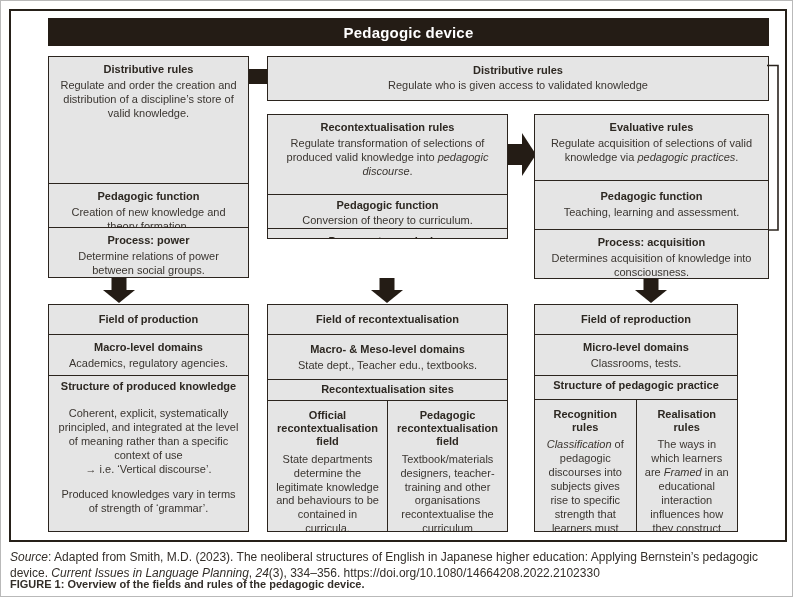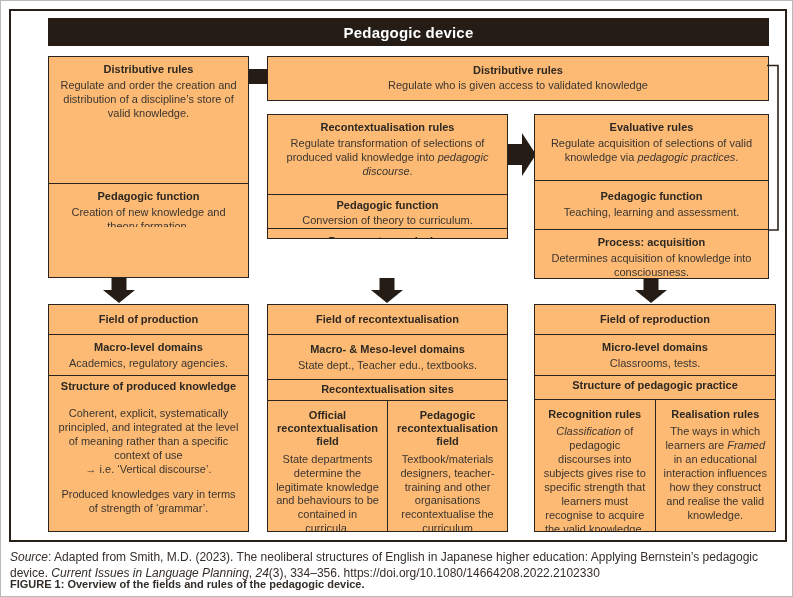--- a/index.html
+++ b/index.html
@@ -6,21 +6,21 @@
   .page{
     position:relative;width:793px;height:597px;background:#ffffff;
     font-family:"Liberation Sans",sans-serif;color:#3a3530;
     border:1px solid #b9b9b9;box-sizing:border-box;overflow:hidden;
   }
   .frame{position:absolute;left:8px;top:8px;width:778px;height:533px;
     border:2px solid #262019;box-sizing:border-box;background:#fff;}
   .titlebar{position:absolute;left:47px;top:17px;width:721px;height:28px;
     background:#241c15;color:#ffffff;font-weight:bold;font-size:15px;
     display:flex;align-items:center;justify-content:center;letter-spacing:.2px;}
-  .box{position:absolute;border:1.5px solid #2b241e;background:#fdba74;
+  .box{position:absolute;border:1.5px solid #2b241e;background:#e5e5e5;
     display:flex;flex-direction:column;box-sizing:border-box;}
   .sect{box-sizing:border-box;padding:6px 8px 2px;text-align:center;overflow:hidden;}
   .sect + .sect{border-top:1.4px solid #2b241e;}
   .sect.grow{flex:1;}
   .sect.mid{display:flex;flex-direction:column;align-items:center;justify-content:center;padding-top:0;padding-bottom:0;}
   .hdr{font-weight:bold;font-size:11px;line-height:1.2;color:#2d2822;margin-bottom:3px;}
   .bod{font-size:11px;line-height:1.27;color:#3a3530;}
   .it{font-style:italic;}
   .cols{display:flex;flex:1;padding:0;}
   .col{flex:1;box-sizing:border-box;padding:8px 7px 2px;text-align:center;}
@@ -59,20 +59,24 @@
   </svg>
 
   <div class="box" style="left:47px;top:55px;width:201px;height:222px;">
     <div class="sect" style="height:126px;">
       <div class="hdr">Distributive rules</div>
       <div class="bod">Regulate and order the creation and distribution of a discipline’s store of valid knowledge.</div>
     </div>
     <div class="sect" style="height:44px;">
       <div class="hdr">Pedagogic function</div>
       <div class="bod">Creation of new knowledge and theory formation.</div>
+    </div>
+    <div class="sect grow">
+      <div class="hdr">Process: power</div>
+      <div class="bod">Determine relations of power between social groups.</div>
     </div>
   </div>
 
   <div class="box" style="left:266px;top:113px;width:241px;height:125px;">
     <div class="sect" style="height:79px;">
       <div class="hdr">Recontextualisation rules</div>
       <div class="bod"><span>Regulate transformation of selections of produced valid knowledge into </span><span class="it">pedagogic discourse</span><span>.</span></div>
     </div>
     <div class="sect" style="height:34px;padding-top:4px;">
       <div class="hdr" style="margin-bottom:2px;">Pedagogic function</div>
@@ -151,21 +155,21 @@
           <div class="bod">State departments determine the legitimate knowledge and behaviours to be contained in curricula.</div>
         </div>
         <div class="col">
           <div class="hdr">Pedagogic recontextualisation field</div>
           <div class="bod">Textbook/materials designers, teacher-training and other organisations recontextualise the curriculum knowledge.</div>
         </div>
       </div>
     </div>
   </div>
 
-  <div class="box" style="left:533px;top:303px;width:242px;height:228px;">
+  <div class="box" style="left:533px;top:303px;width:204px;height:228px;">
     <div class="sect mid" style="height:29px;">
       <div class="hdr" style="margin-bottom:0;">Field of reproduction</div>
     </div>
     <div class="sect" style="height:41px;">
       <div class="hdr">Micro-level domains</div>
       <div class="bod">Classrooms, tests.</div>
     </div>
     <div class="sect mid" style="height:24px;">
       <div class="hdr" style="margin-bottom:4px;">Structure of pedagogic practice</div>
     </div>

